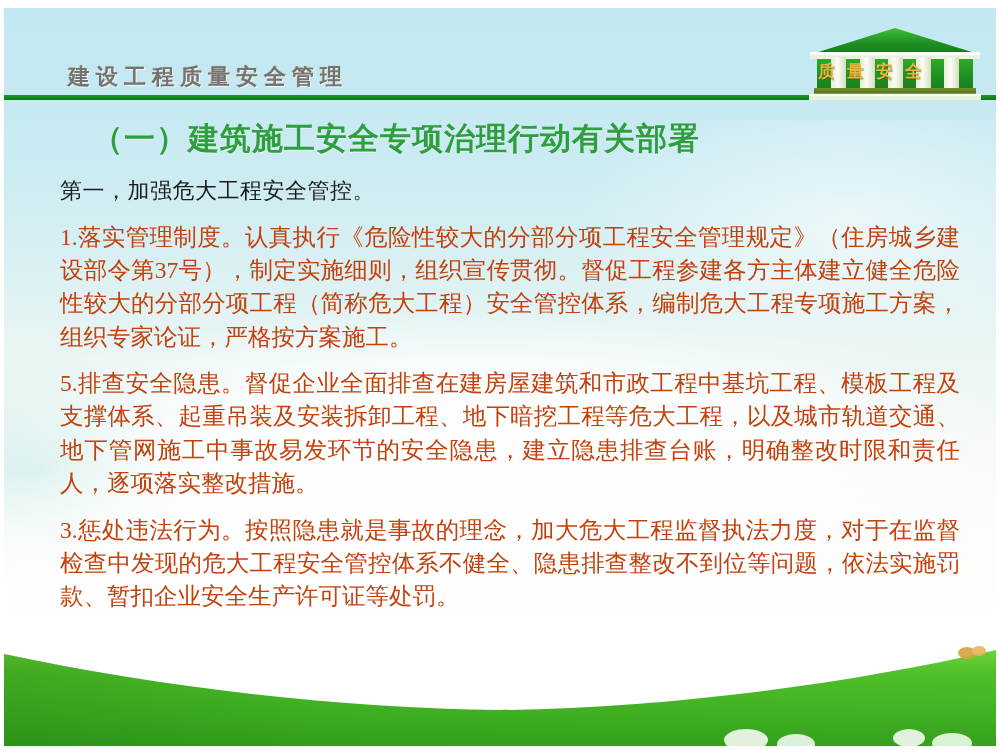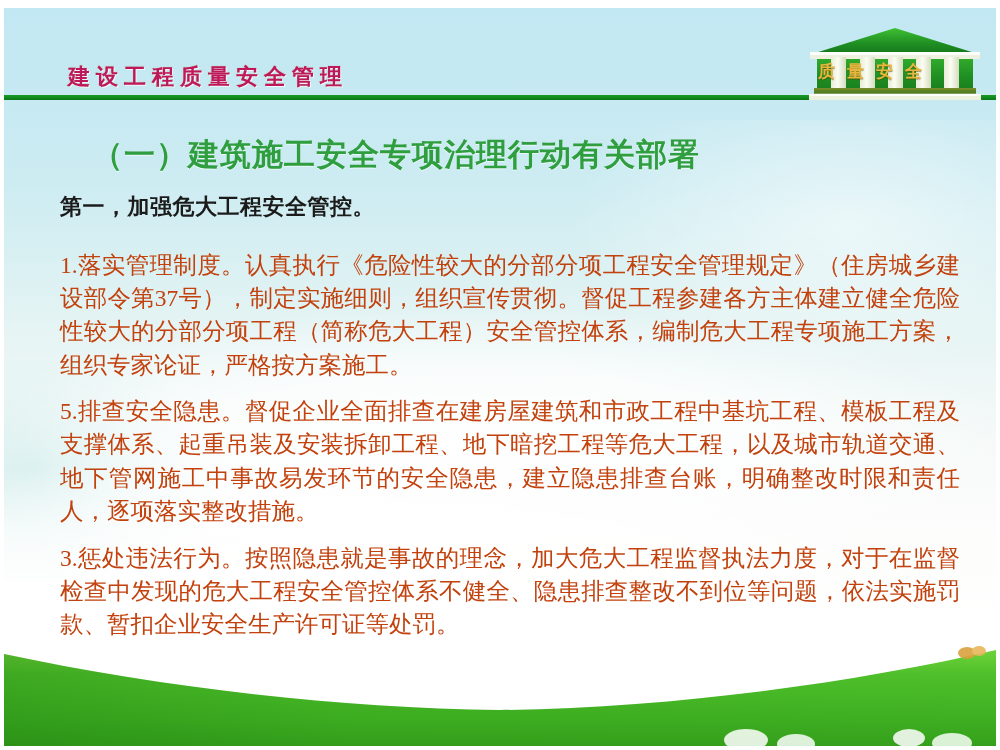--- a/index.html
+++ b/index.html
@@ -99,21 +99,21 @@
 
   
   .header-title {
     position: absolute;
     left: 68px;
     top: 62px;
     font-family: "Liberation Sans", "DejaVu Sans", sans-serif;
     font-weight: bold;
     font-size: 22px;
     letter-spacing: 6px;
-    color: #be185d;
+    color: #737373;
     text-shadow: 1px 1px 0 rgba(255,255,255,0.75),
                  0 0 1px rgba(190,130,30,0.65);
     white-space: nowrap;
   }
   .header-rule {
     position: absolute;
     left: 4px;
     top: 95px;
     width: 992px;
     height: 5px;
@@ -151,30 +151,30 @@
     left: 60px;
     top: 118px;
     width: 900px;
   }
   .slide-title {
     font-family: "Liberation Serif", "DejaVu Serif", serif;
     font-size: 31px;
     font-weight: bold;
     color: #2E9E3E;
     letter-spacing: 1px;
-    margin: 16px 0 16px 32px;
+    margin: 0 0 16px 32px;
     line-height: 1.35;
     text-shadow: 0 1px 0 rgba(255,255,255,0.6);
   }
   .lead {
     font-family: "Liberation Serif", "DejaVu Serif", serif;
     font-size: 22px;
-    font-weight: bold;
+    font-weight: normal;
     color: #1b1b1b;
-    margin: 0 0 26px 0;
+    margin: 0 0 14px 0;
     letter-spacing: 0.5px;
     line-height: 1.4;
   }
   .para {
     font-family: "Liberation Serif", "DejaVu Serif", serif;
     font-size: 23.5px;
     color: #c2410c;
     margin: 0 0 13px 0;
     line-height: 1.42;
     text-align: justify;

